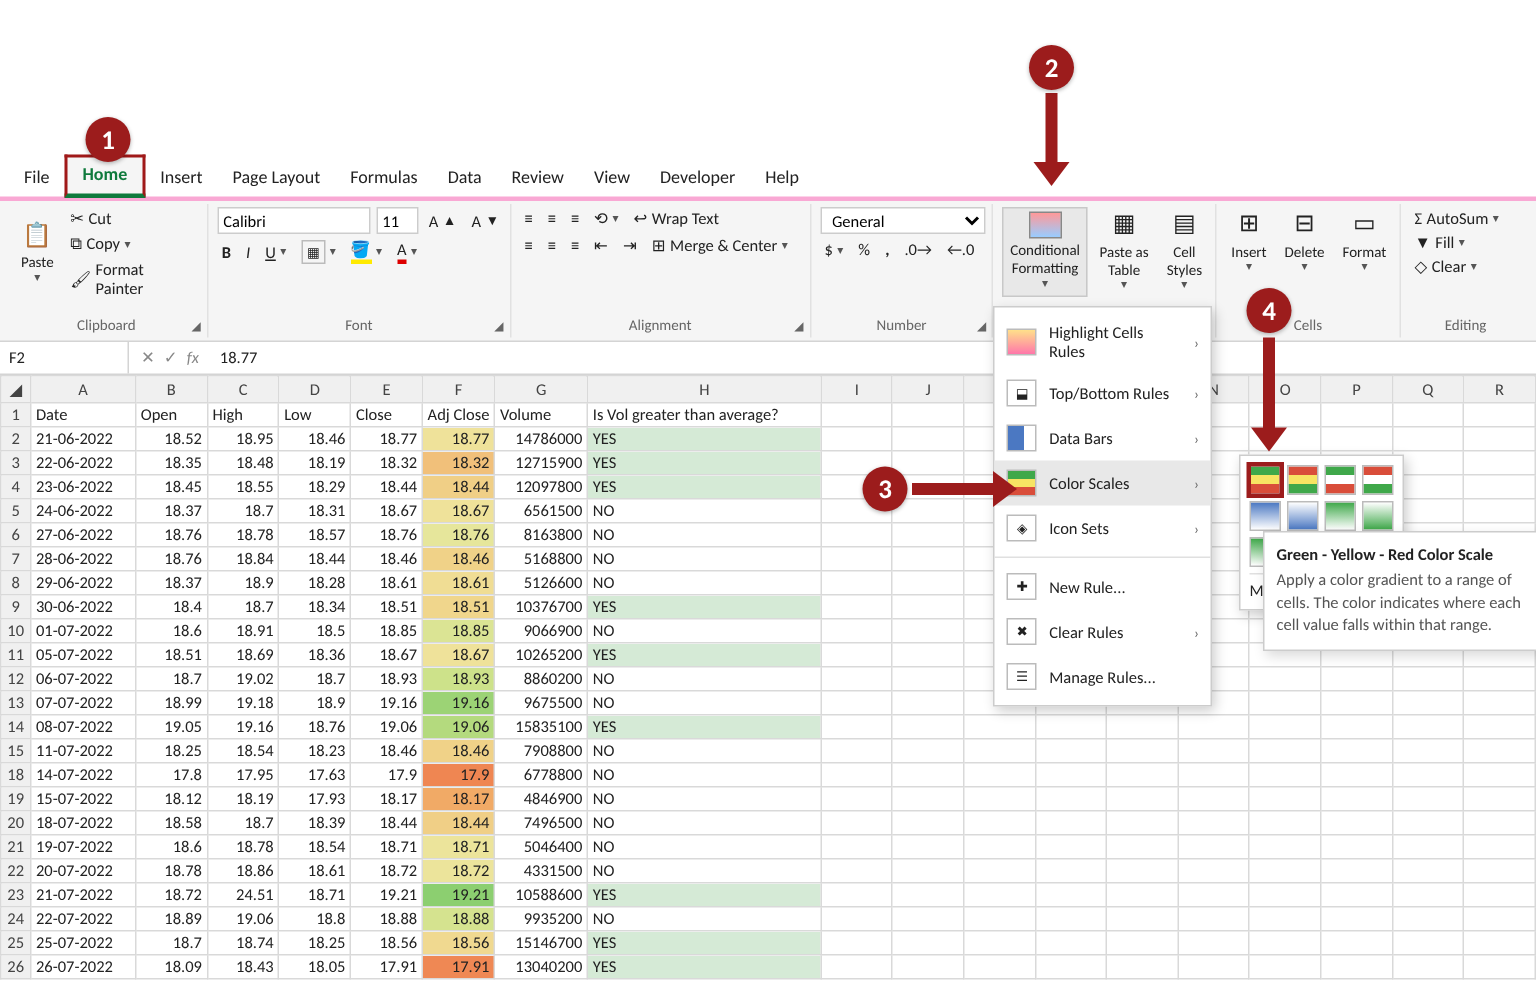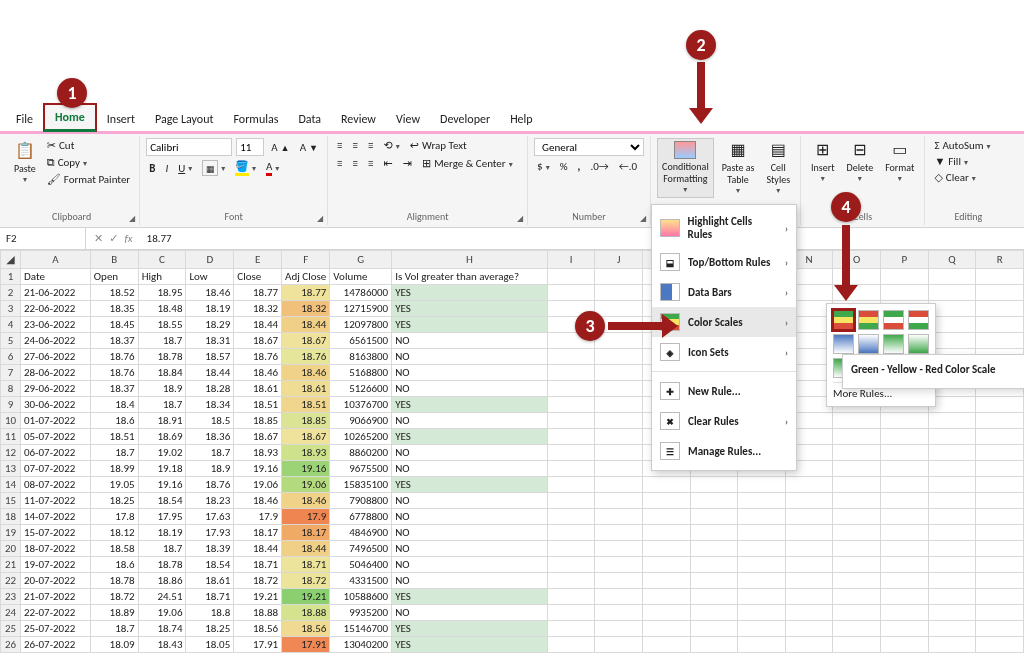--- a/index.html
+++ b/index.html
@@ -49,21 +49,21 @@
 th.colhdr { height:18px; }
 td.num { text-align:right; }
 td.txt { text-align:left; }
 .col-A{width:70px;} .col-B,.col-C,.col-D,.col-E,.col-F{width:48px;} .col-G{width:62px;} .col-H{width:156px;}
 .col-I,.col-J,.col-K,.col-L,.col-M,.col-N,.col-O,.col-P,.col-Q,.col-R{width:48px;}
 
 
 .yes { background:#d5ead6; }
 
 
-.cf-menu { position:absolute; top: 0px; left: 680px; width:146px; background:#fff; border:1px solid #ccc; box-shadow:2px 3px 8px rgba(0,0,0,0.2); z-index:100; padding:4px 0;font-weight:bold;}
+.cf-menu { position:absolute; top: 0px; left: 680px; width:146px; background:#fff; border:1px solid #ccc; box-shadow:2px 3px 8px rgba(0,0,0,0.2); z-index:100; padding:4px 0;}
 .cf-menu .mitem { display:flex; align-items:center; gap:8px; padding:6px 8px; font-size:11px; cursor:pointer; }
 .cf-menu .mitem:hover,.cf-menu .mitem.hover { background:#e8e8e8;}
 .cf-menu .sep { height:1px; background:#e0e0e0; margin:4px 0;}
 .cf-menu .micon { width:20px; height:18px; border:1px solid #bbb; display:flex; align-items:center; justify-content:center; font-size:9px;}
 .cf-menu .arrow-r { margin-left:auto; font-size:10px; color:#666;}
 
 .sub-menu { position:absolute; top: 108px; left:826px; width:110px; background:#fff; border:1px solid #ccc; box-shadow:2px 3px 8px rgba(0,0,0,0.2); z-index:101; padding:6px;}
 .sub-menu .swrow { display:flex; gap:4px; margin-bottom:4px;}
 .swatch { width:22px; height:20px; border:1px solid #bbb; cursor:pointer;}
 .swatch.highlight { outline:3px solid #9c1c1c; outline-offset:-1px;}
@@ -135,21 +135,21 @@
             <span>Format Painter</span>
           </div>
       </div>
     </div>
     <div class="group-label"><span>Clipboard</span><span class="dlg">◢</span></div>
   </div>
 
   <div class="group" style="min-width:174px;">
     <div style="display:flex;flex-direction:column;gap:3px;">
       <div class="grow">
-        <input class="input-sm" style="width: 86px;" value="Calibri">
+        <input class="input-sm" style="width: 102px;" value="Calibri">
         <input class="input-sm" style="width: 28px;" value="11">
         <span class="btn-sm">A<sup>▲</sup></span>
         <span class="btn-sm">A<sup>▼</sup></span>
       </div>
       <div class="grow">
         <span class="btn-sm">
             <b>B</b>
           </span>
         <span class="btn-sm">
             <i>I</i>
@@ -345,20 +345,21 @@
     <div class="swatch sw-gw"></div>
     <div class="swatch sw-wg"></div>
     <div class="swatch sw-gy"></div>
     <div class="swatch sw-yg"></div>
   </div>
   <div class="more">More Rules...</div>
 </div>
 
 <div class="tooltip" style="top:354px;">
   <div class="tt-title">Green - Yellow - Red Color Scale</div>
+  <div class="tt-body">Apply a color gradient to a range of cells. The color indicates where each cell value falls within that range.</div>
 </div>
 
 <div class="fbar">
   <div class="namebox">F2</div>
   <div class="fbar-icons">
     <span>✕</span>
     <span>✓</span>
     <span><i>fx</i></span>
   </div>
   <div class="fbar-input">18.77</div>

